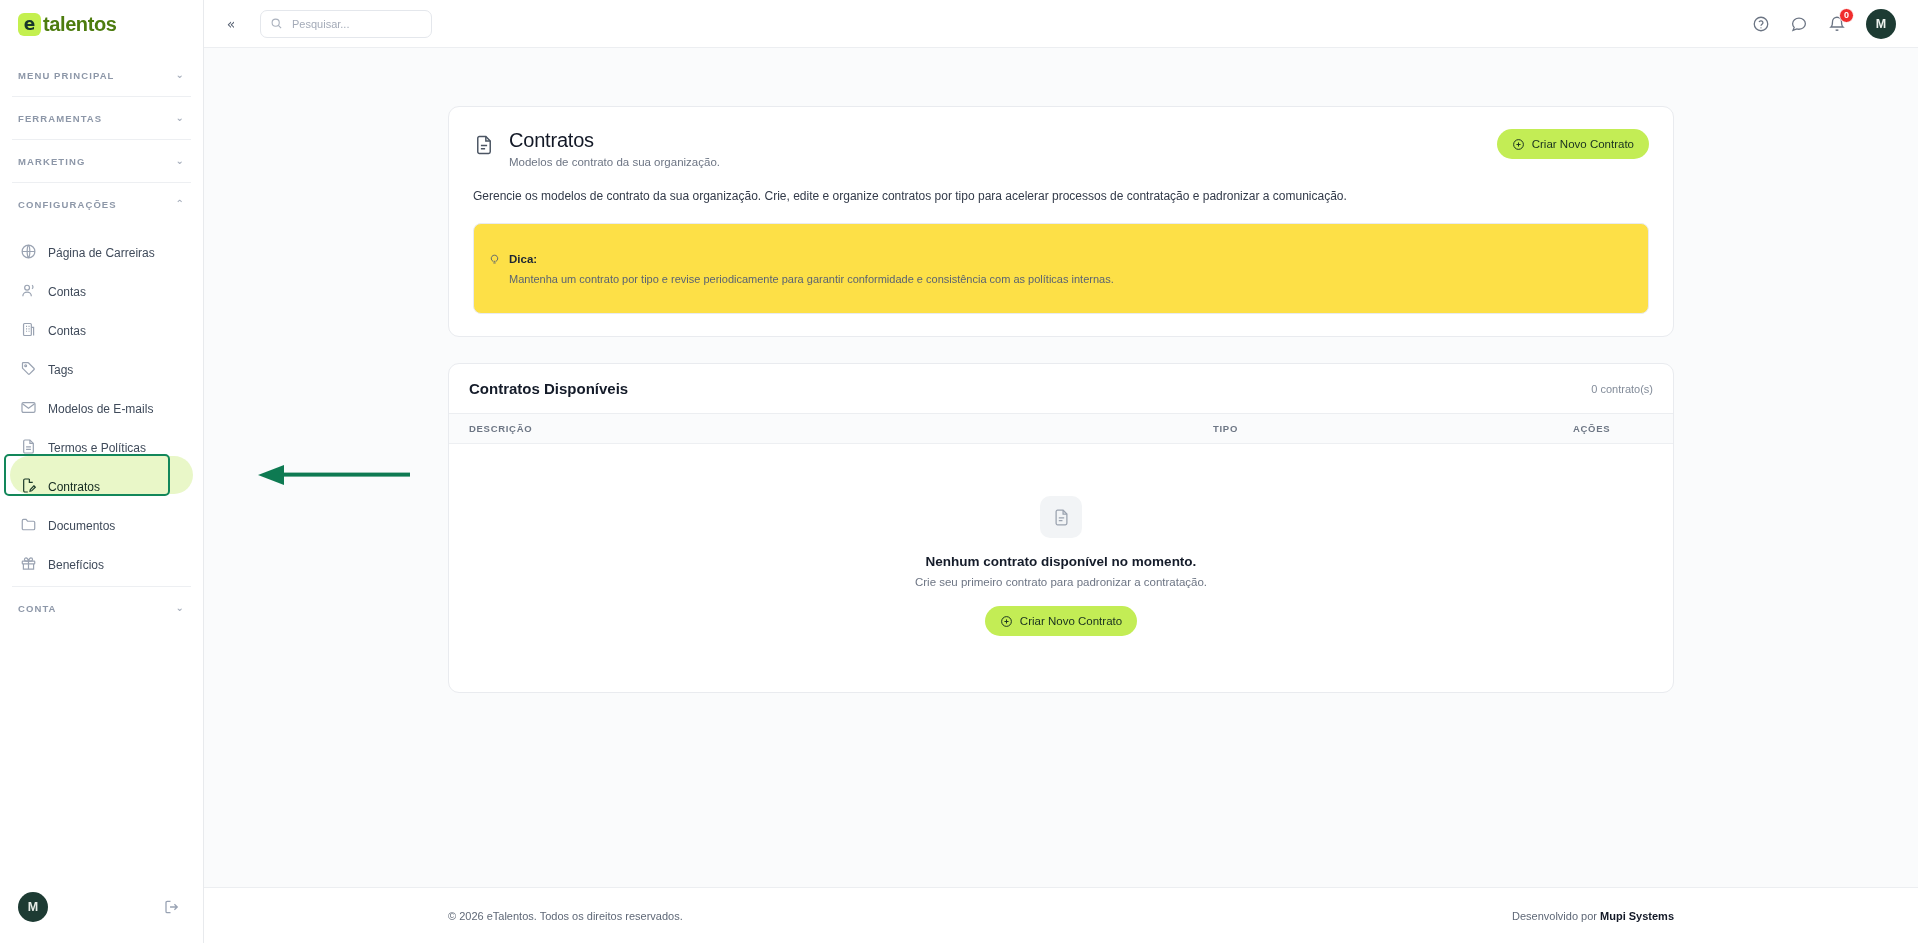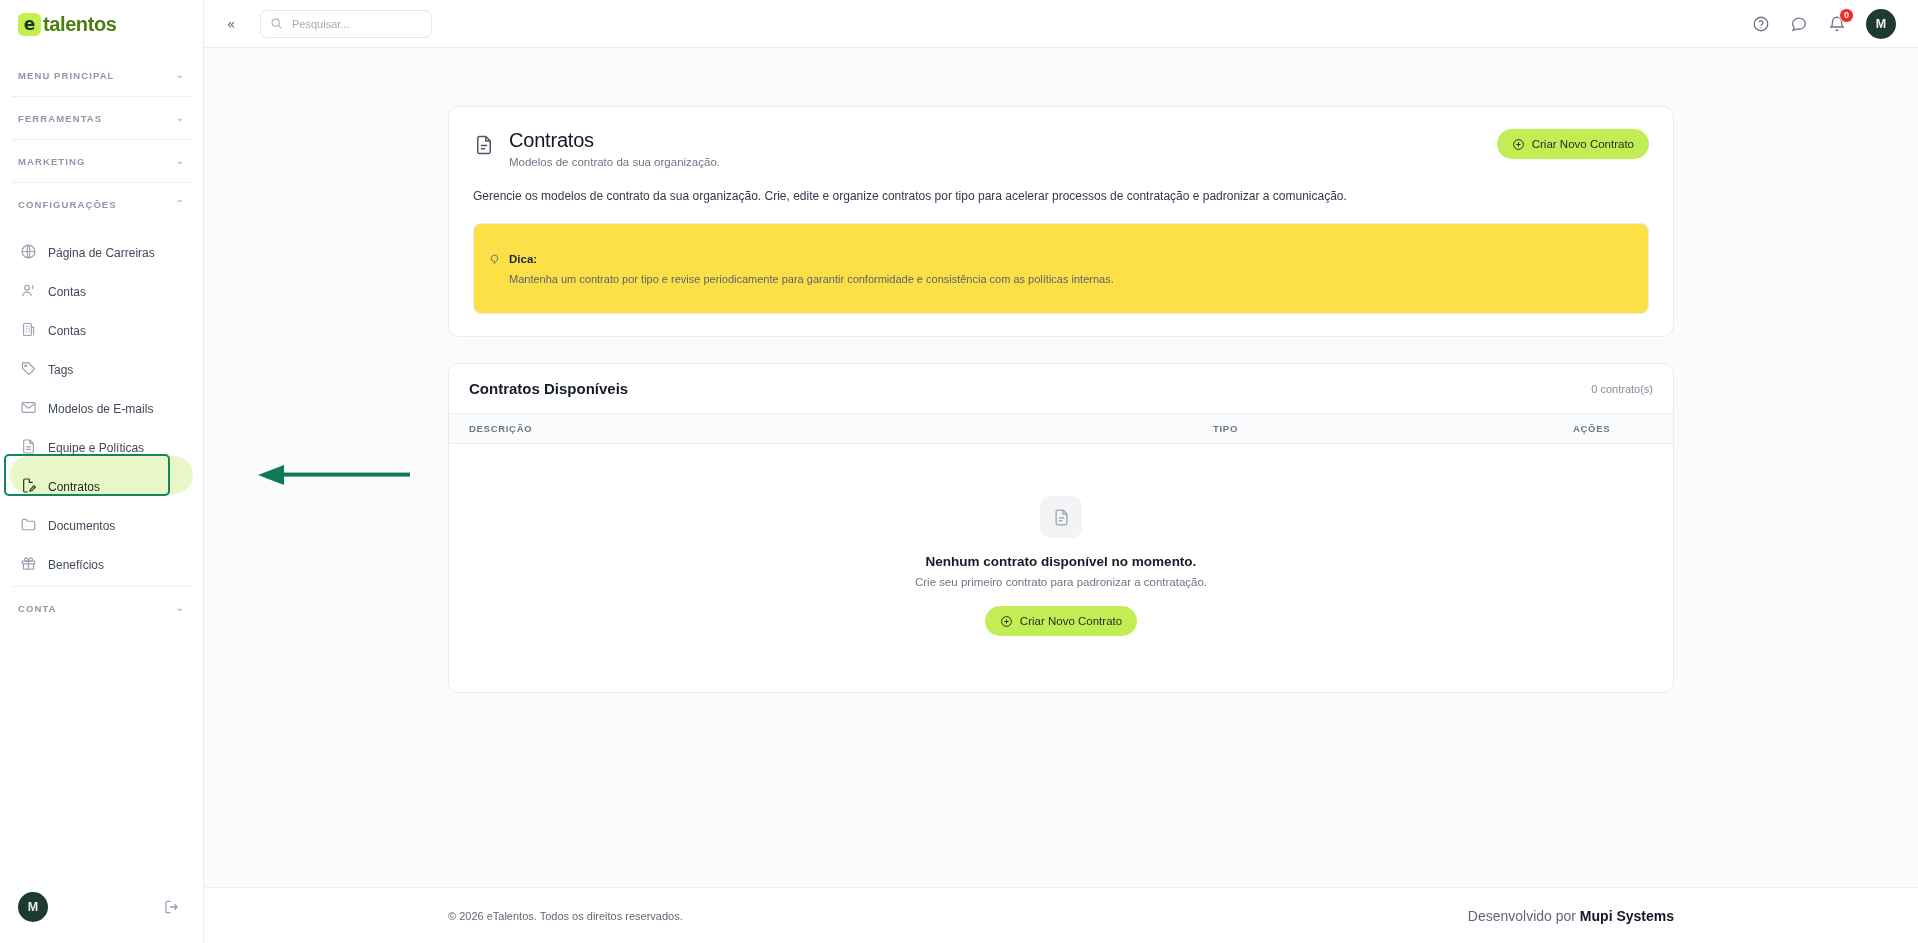--- a/index.html
+++ b/index.html
@@ -201,21 +201,21 @@
   .footer {
     height: 56px; background: #fff; border-top: 1px solid #eceef1;
     display: flex; align-items: center; justify-content: space-between;
     padding: 0 0;
   }
   .footer-inner {
     width: 1226px; margin: 0 auto; display: flex;
     align-items: center; justify-content: space-between;
   }
   .footer-left { font-size: 11px; color: #5f6877; }
-  .footer-right { font-size: 14px; color: #5f6877; }
+  .footer-right { font-size: 11px; color: #5f6877; }
   .footer-right b { color: #121826; }
 
   
   .arrow-anno {
     position: absolute; left: 258px; top: 472px;
     width: 152px; height: 26px; pointer-events: none;
   }
   .arrow-anno svg { width: 152px; height: 26px; display: block; }
 </style>
 </head>
@@ -307,21 +307,21 @@
         <span>Modelos de E-mails</span>
       </div>
 
       <div class="nav-item">
         <span class="ico">
           <svg viewBox="0 0 24 24" fill="none" stroke="currentColor" stroke-width="1.7">
               <path d="M14 2.8H7a1.8 1.8 0 00-1.8 1.8v14.8A1.8 1.8 0 007 21.2h10a1.8 1.8 0 001.8-1.8V7.6z"></path>
               <path d="M14 2.8v4.8h4.8M8.6 12.5h6.8M8.6 16h6.8"></path>
             </svg>
         </span>
-        <span>Equipe e Políticas</span>
+        <span>Termos e Políticas</span>
       </div>
 
       <div class="nav-item active">
         <span class="ico">
           <svg viewBox="0 0 24 24" fill="none" stroke="currentColor" stroke-width="1.7">
               <path d="M13.2 2.8H7A1.8 1.8 0 005.2 4.6v14.8A1.8 1.8 0 007 21.2h4"></path>
               <path d="M13.2 2.8v4.8H18"></path>
               <path d="M19.6 12.4l2 2-5.1 5.1-2.4.5.5-2.4z"></path>
             </svg>
         </span>

